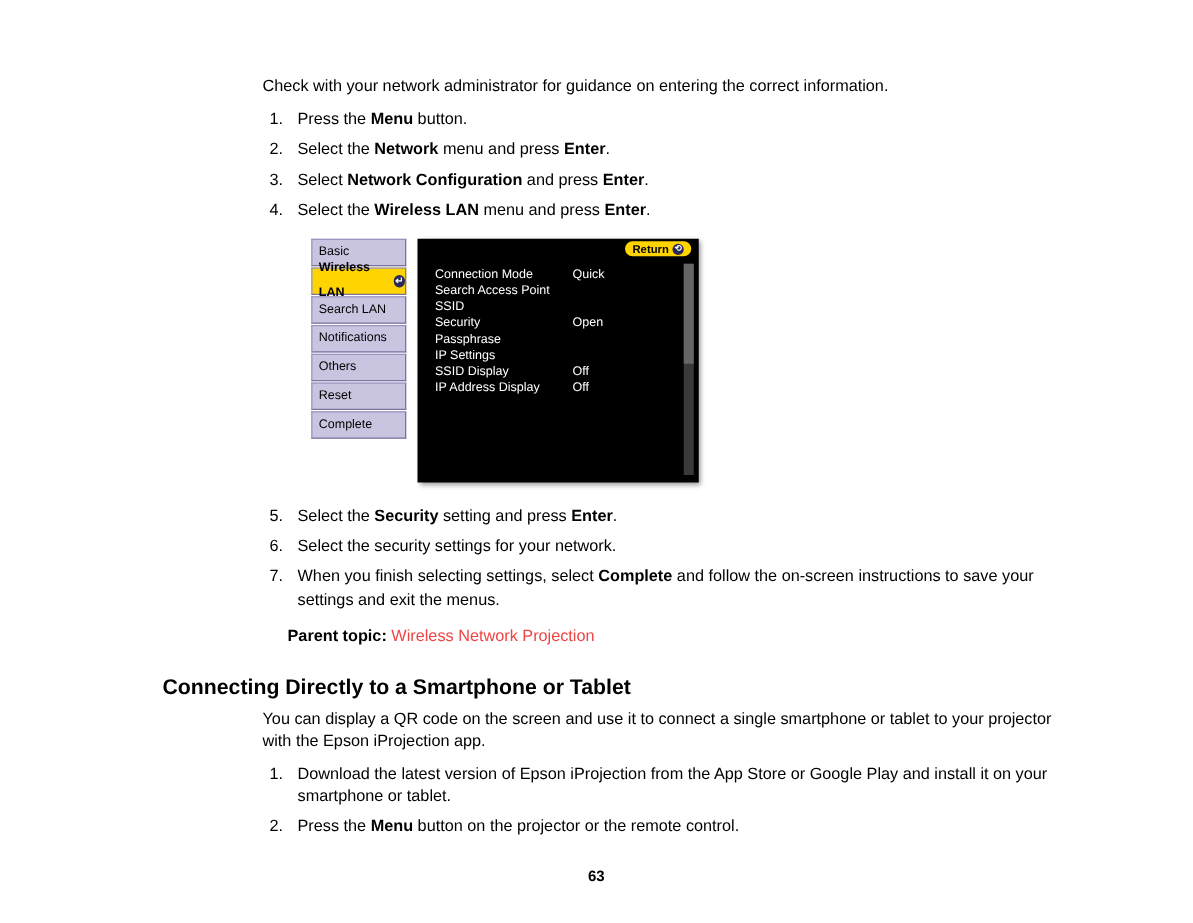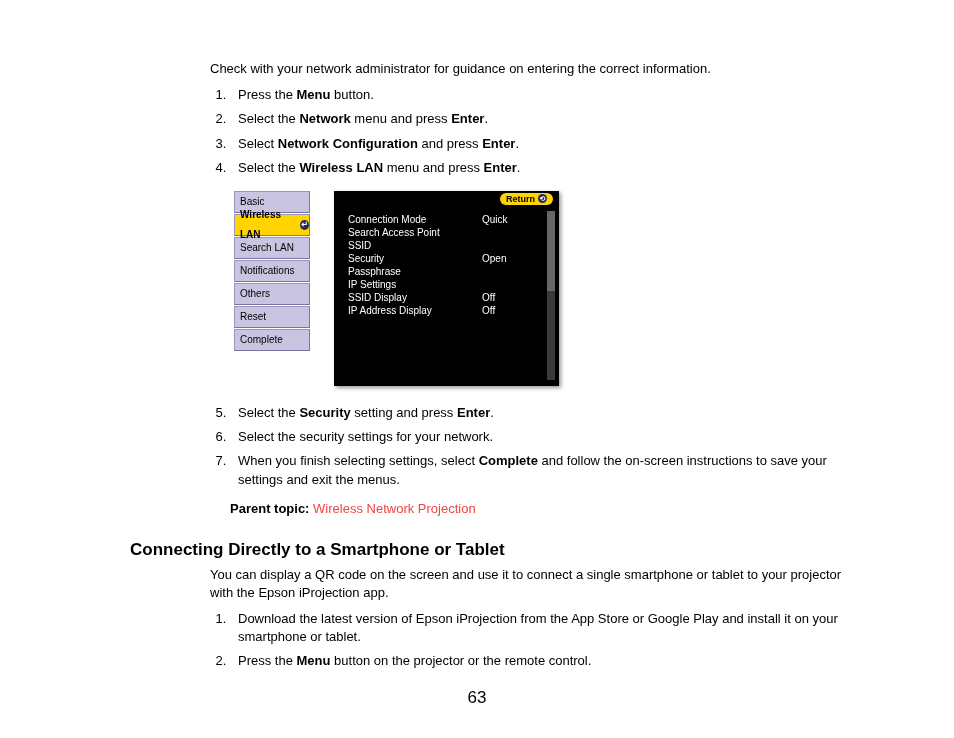--- a/index.html
+++ b/index.html
@@ -31,21 +31,21 @@
   }
   .menu-figure {
     margin: 14px 0 18px 104px;
     width: 325px;
     height: 195px;
     position: relative;
     font-family: Arial, Helvetica, sans-serif;
   }
   .menu-tabs {
     position: absolute;
-    left: 0;
+    left: 15px;
     top: 0;
     width: 76px;
   }
   .tab {
     height: 20px;
     line-height: 20px;
     padding-left: 5px;
     font-size: 10px;
     color: #000;
     background: #c9c5e0;
@@ -88,21 +88,21 @@
     position: absolute;
     top: 2px;
     right: 6px;
     background: #ffd400;
     color: #000;
     font-size: 9px;
     font-weight: bold;
     padding: 1px 6px;
     border-radius: 8px;
     display: flex;
-    align-items: flex-start;
+    align-items: flex-end;
   }
   .return-btn .icon-circle {
     width: 9px;
     height: 9px;
     border-radius: 50%;
     background: #2a2a5a;
     color: #fff;
     font-size: 7px;
     text-align: center;
     line-height: 9px;
@@ -112,21 +112,20 @@
     position: absolute;
     top: 22px;
     left: 14px;
     right: 30px;
   }
   .setting-row {
     display: flex;
     font-size: 10px;
     line-height: 13px;
     color: #fff;
-    gap: 24px;
   }
   .setting-label {
     width: 110px;
     white-space: nowrap;
   }
   .setting-value {
     flex: 1;
   }
   .scroll-track {
     position: absolute;
@@ -154,22 +153,22 @@
   .link {
     color: #ef4444;
   }
   h2 {
     font-size: 17px;
     font-weight: bold;
     margin: 24px 0 6px 0;
   }
   .page-num {
     text-align: center;
-    font-size: 17px;
-    font-weight: normal;
+    font-size: 12px;
+    font-weight: bold;
     position: absolute;
     bottom: 30px;
     left: 0;
     right: 0;
   }
 </style>
 </head>
 <body>
 
 <div class="page">

